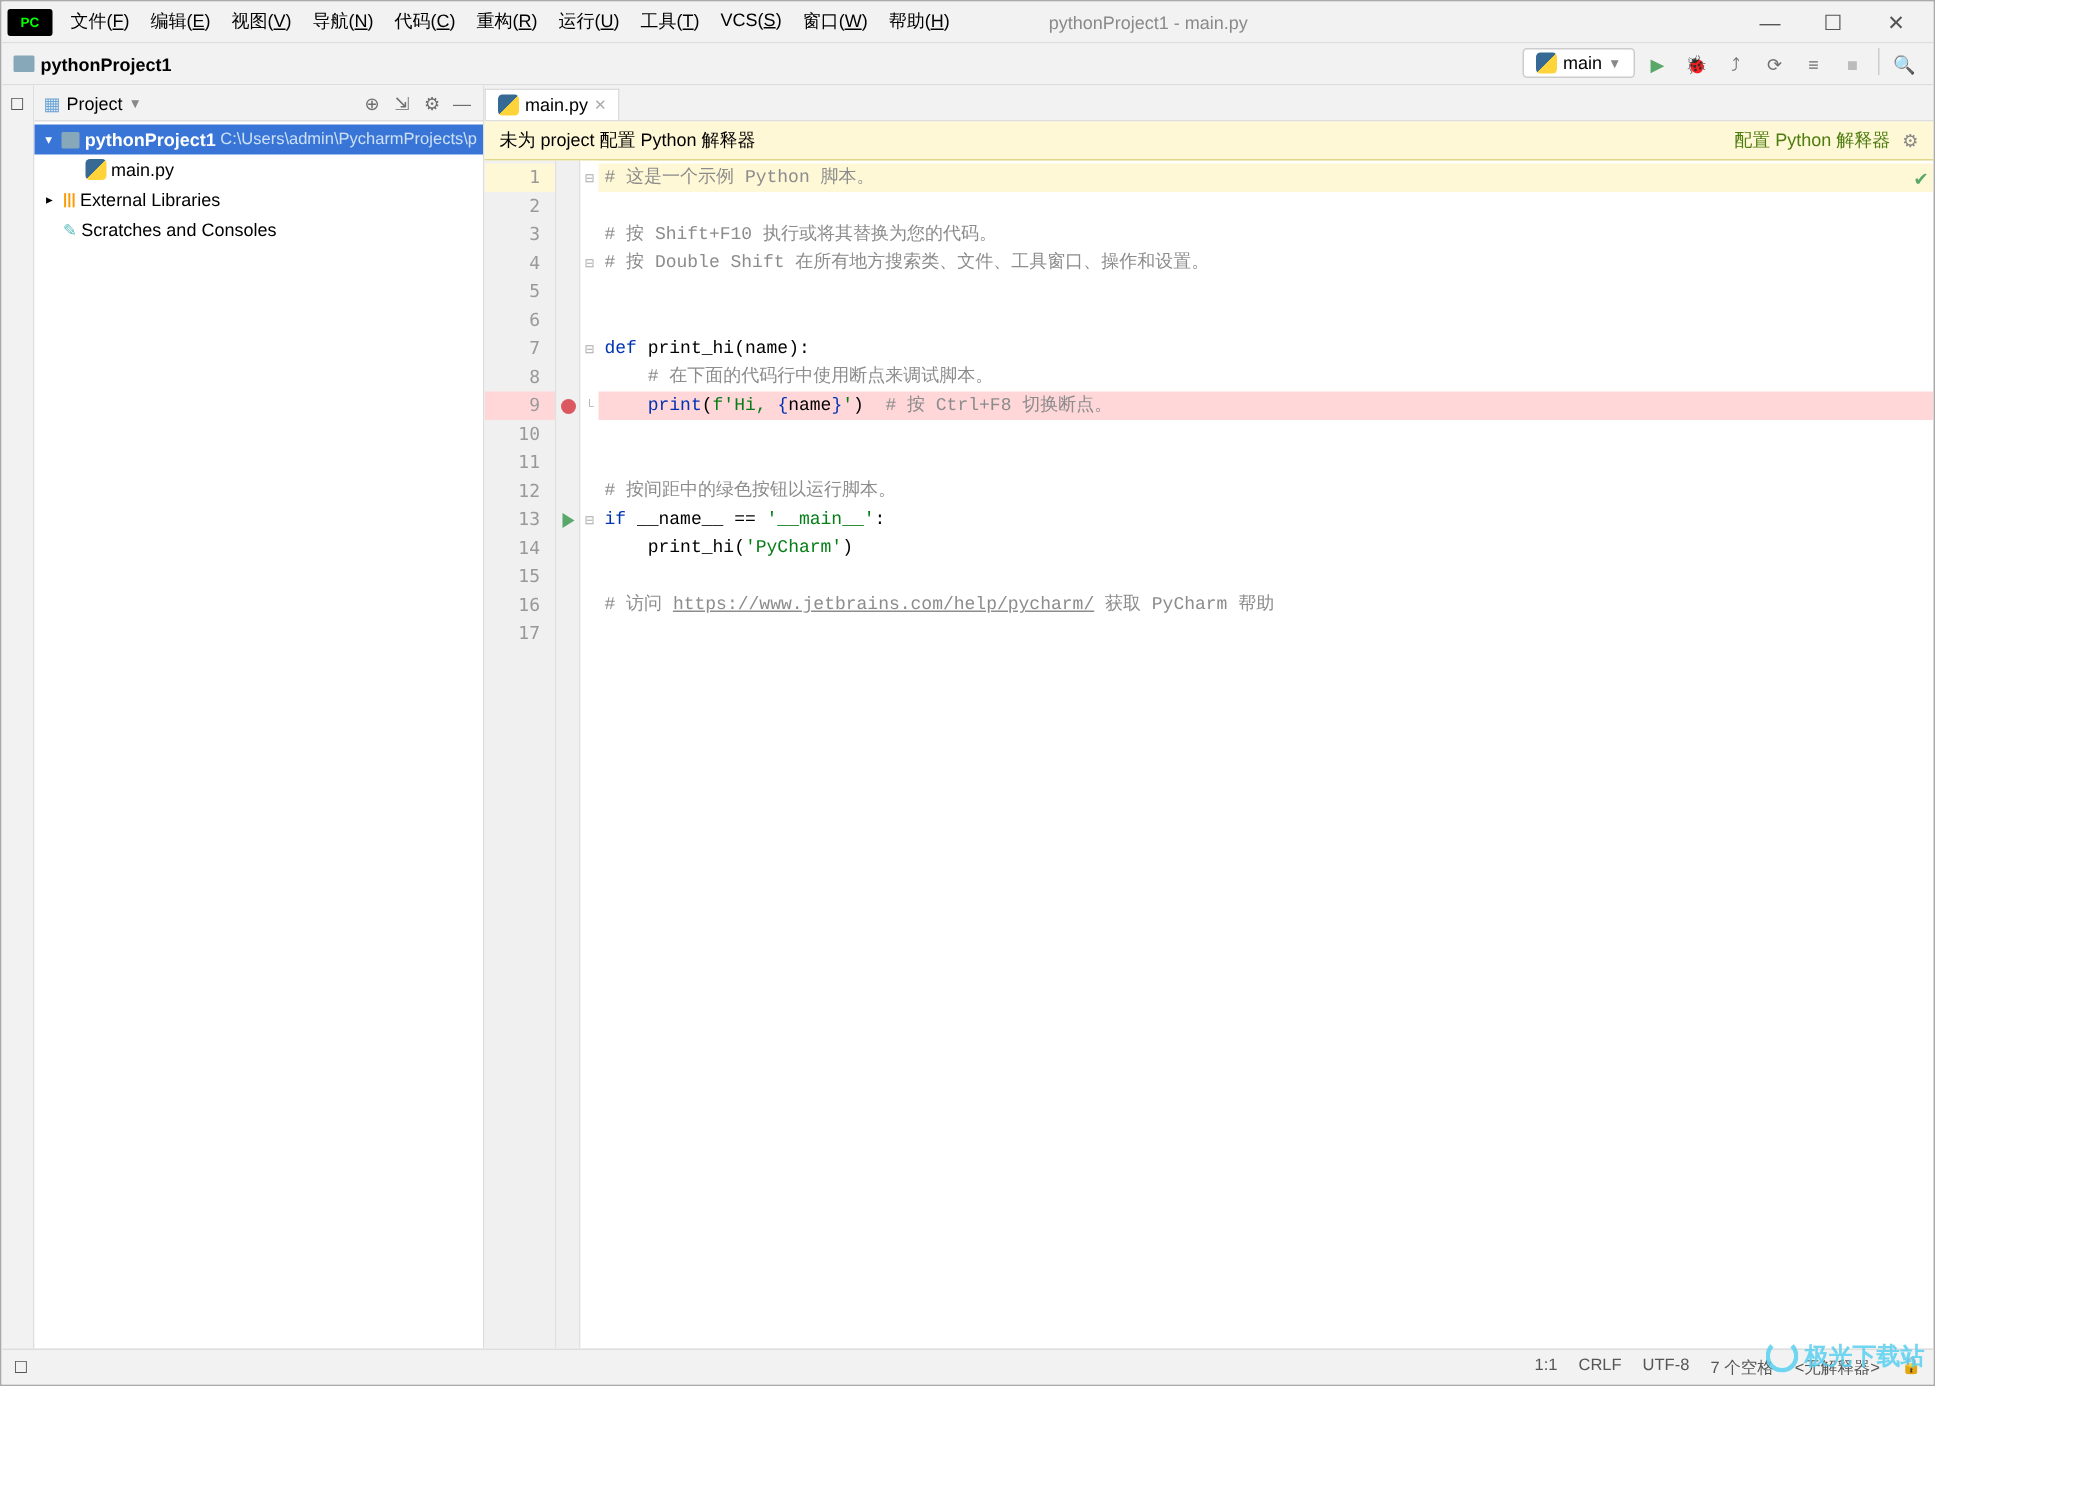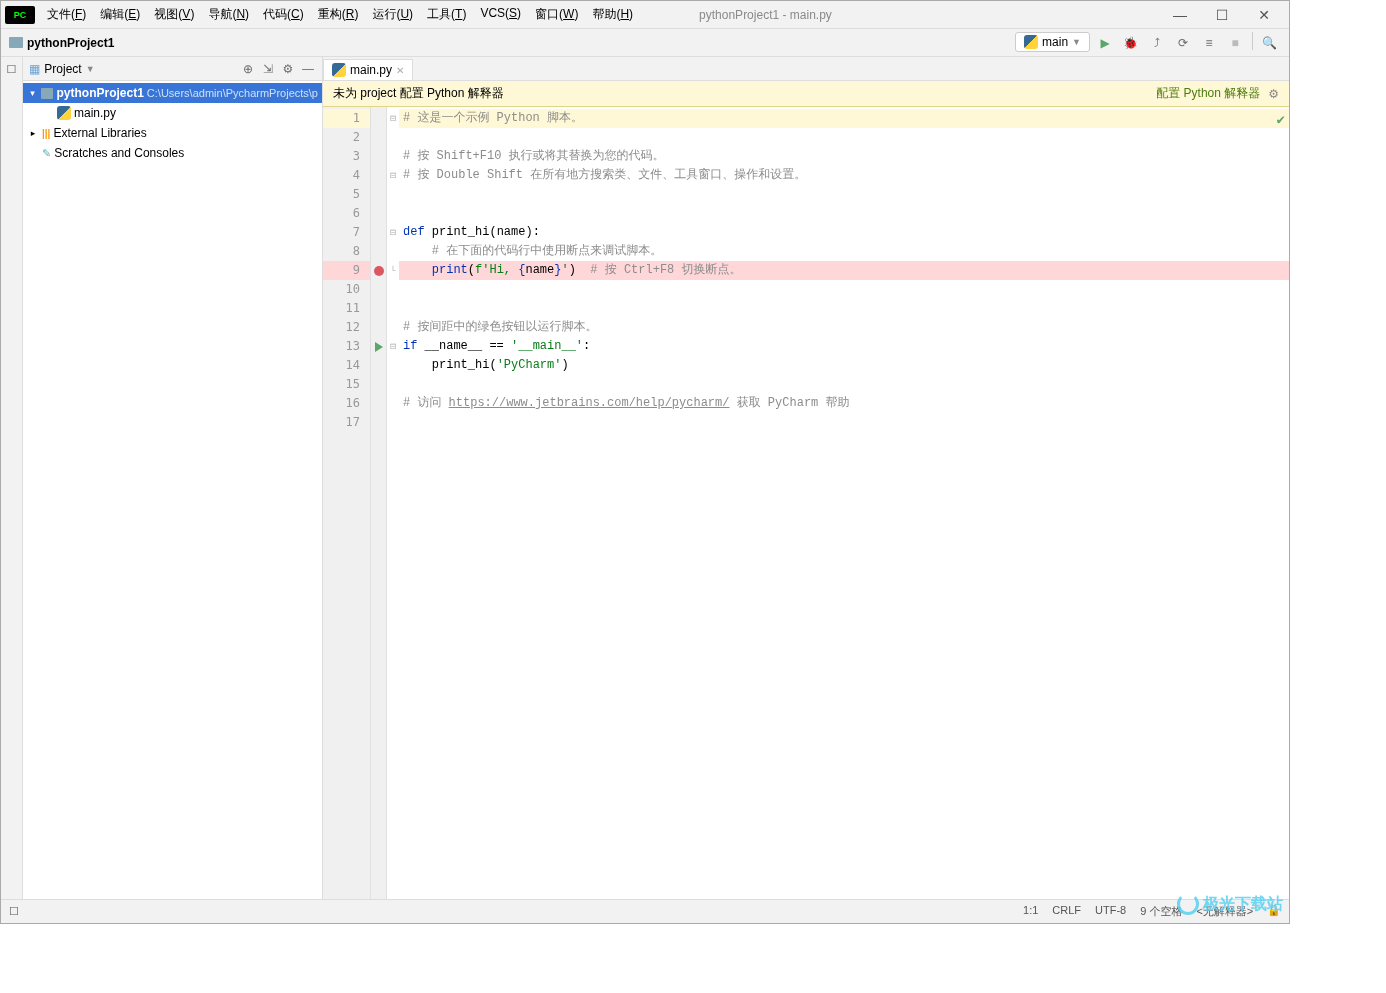--- a/index.html
+++ b/index.html
@@ -252,21 +252,21 @@
     </div>
   </div>
 </div>
 
 <div class="status-bar">
   <span>☐</span>
   <div class="sb-right">
     <span>1:1</span>
     <span>CRLF</span>
     <span>UTF-8</span>
-    <span>9 个空格</span>
+    <span>7 个空格</span>
     <span>&lt;无解释器&gt;</span>
     <span>🔒</span>
   </div>
 </div>
 
 <div class="watermark">
   <span class="swirl"></span>
   <span>极光下载站</span>
 </div>
 

